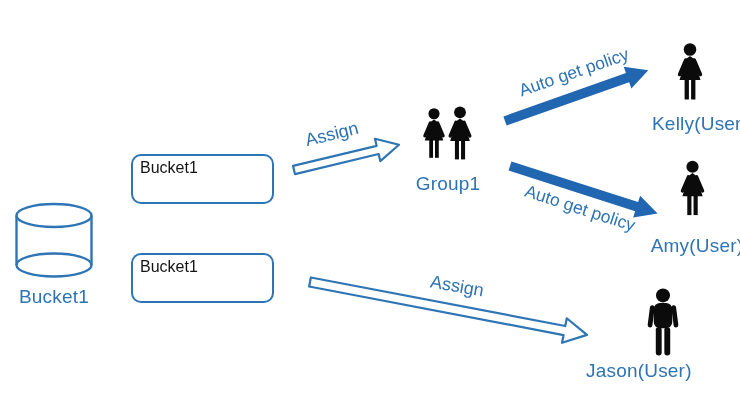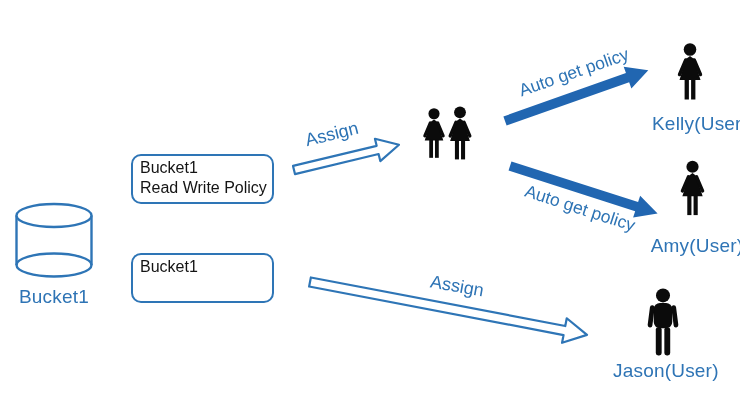--- a/index.html
+++ b/index.html
@@ -71,52 +71,52 @@
       <line x1="3.5" y1="14.5" x2="3.5" y2="64" stroke="#2E75B6" stroke-width="2.4"></line>
       <line x1="78.5" y1="14.5" x2="78.5" y2="64" stroke="#2E75B6" stroke-width="2.4"></line>
       <ellipse cx="41" cy="64" rx="37.5" ry="11.5" fill="none" stroke="#2E75B6" stroke-width="2.4"></ellipse>
       <ellipse cx="41" cy="14.5" rx="37.5" ry="11.5" fill="#ffffff" stroke="#2E75B6" stroke-width="2.4"></ellipse>
     </svg>
   </div>
   <div class="abs blue-label" style="left:13px;top:286px;width:82px">Bucket1</div>
 
   <div class="abs policy-box" style="left:131px;top:154px">
     <div>Bucket1</div>
-    <div>Read Write Policy</div>
   </div>
   <div class="abs policy-box" style="left:131px;top:253px">
     <div>Bucket1</div>
   </div>
 
   <div class="abs arrow-label" style="left:302px;top:124px;width:60px;font-size:18px;transform:rotate(-14deg)">Assign</div>
   <div class="abs arrow-label" style="left:512px;top:62px;width:124px;transform:rotate(-19deg)">Auto get policy</div>
   <div class="abs arrow-label" style="left:518px;top:198px;width:124px;transform:rotate(18deg)">Auto get policy</div>
   <div class="abs arrow-label" style="left:427px;top:276px;width:60px;font-size:18px;transform:rotate(10deg)">Assign</div>
 
   <div class="abs" style="left:419px;top:103px">
     <svg class="person-icon" width="58" height="62" viewBox="0 0 58 62">
       <use href="#sym-woman" x="0" y="2" width="30" height="58"></use>
       <use href="#sym-woman" x="25" y="0" width="32" height="62"></use>
     </svg>
   </div>
+  <div class="abs blue-label" style="left:409px;top:173px;width:78px">Group1</div>
 
   <div class="abs" style="left:673px;top:42px">
     <svg class="person-icon" width="34" height="61" viewBox="0 0 34 60">
       <use href="#sym-woman" width="34" height="60"></use>
     </svg>
   </div>
   <div class="abs blue-label" style="left:652px;top:113px;width:94px">Kelly(User)</div>
 
   <div class="abs" style="left:676px;top:160px">
     <svg class="person-icon" width="33" height="58" viewBox="0 0 34 60">
       <use href="#sym-woman" width="34" height="60"></use>
     </svg>
   </div>
   <div class="abs blue-label" style="left:650px;top:235px;width:94px">Amy(User)</div>
 
   <div class="abs" style="left:640px;top:288px">
     <svg class="person-icon" width="46" height="68" viewBox="0 0 40 66">
       <use href="#sym-man" width="40" height="66"></use>
     </svg>
   </div>
-  <div class="abs blue-label" style="left:613px;top:360px;width:104px">Jason(User)</div>
+  <div class="abs blue-label" style="left:586px;top:360px;width:104px">Jason(User)</div>
 
 </div>
 
 </body></html>

